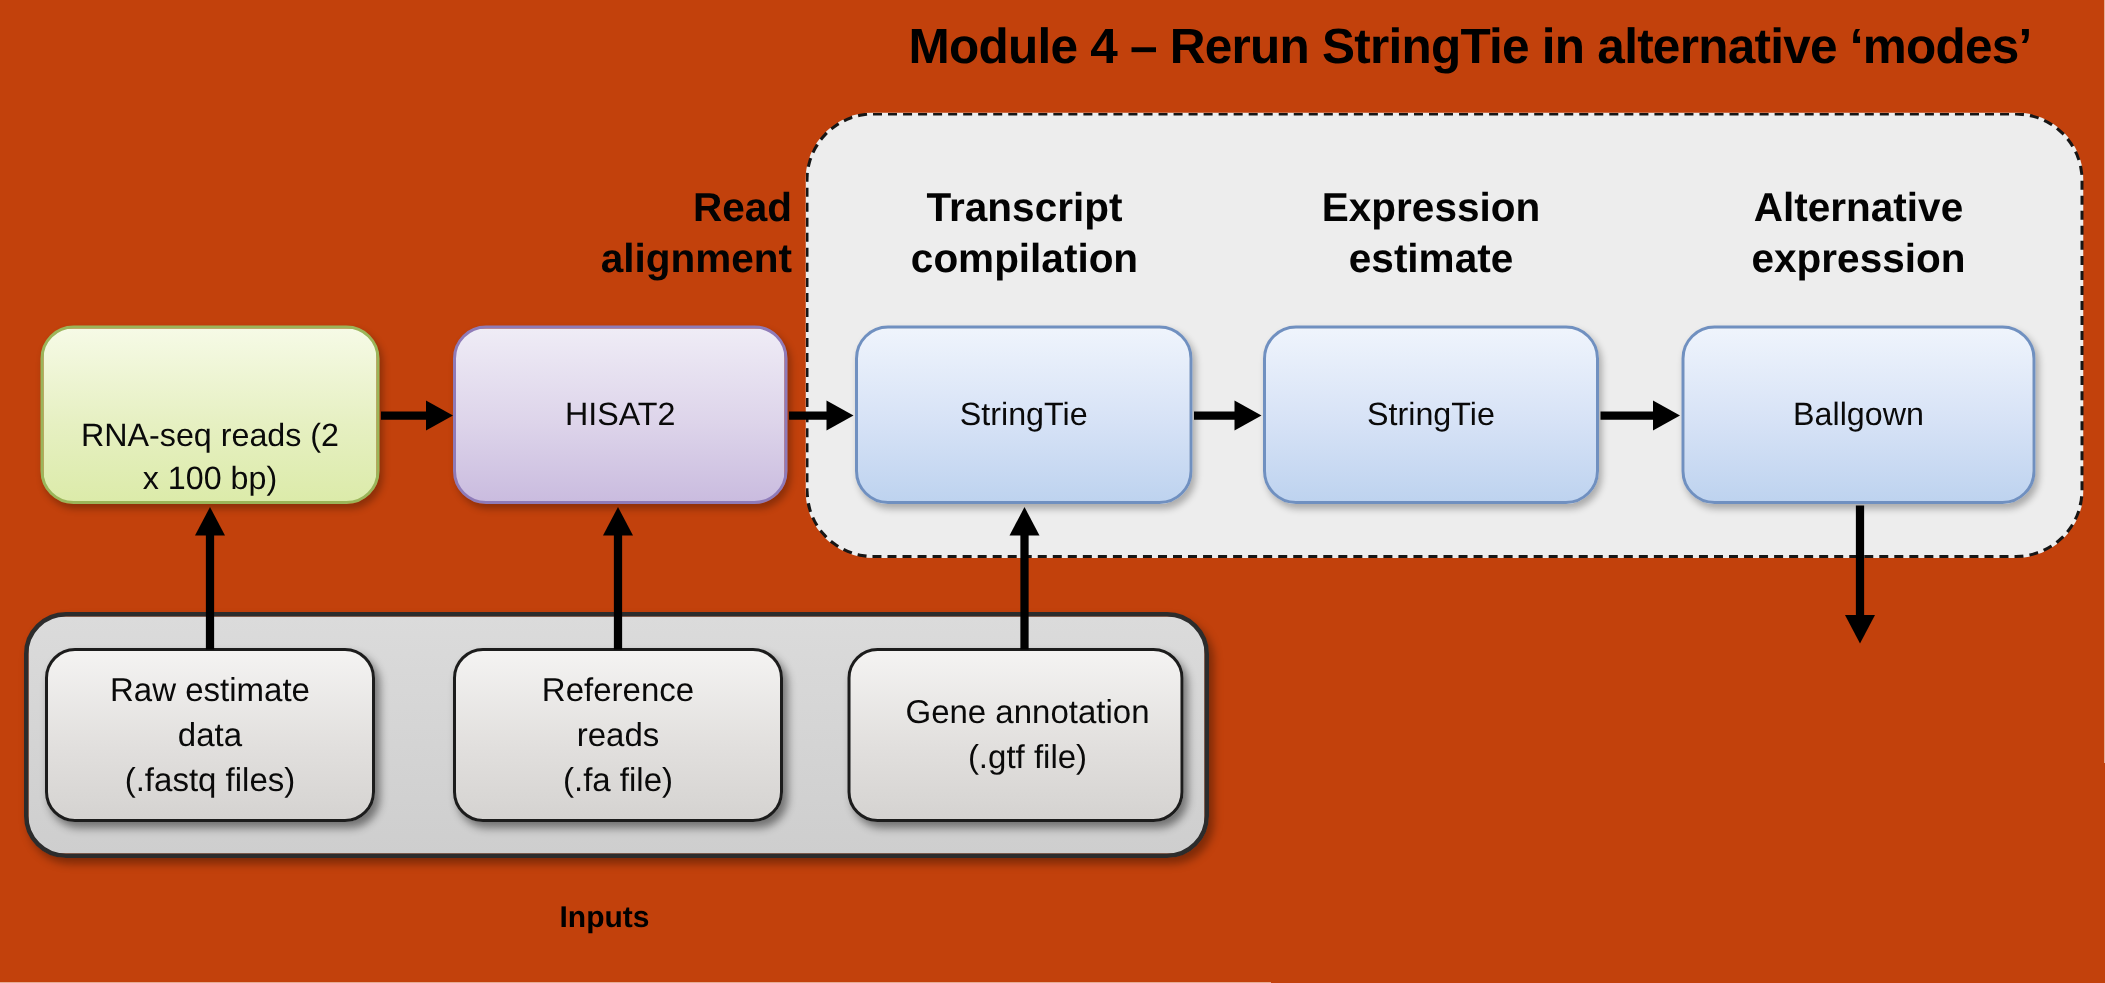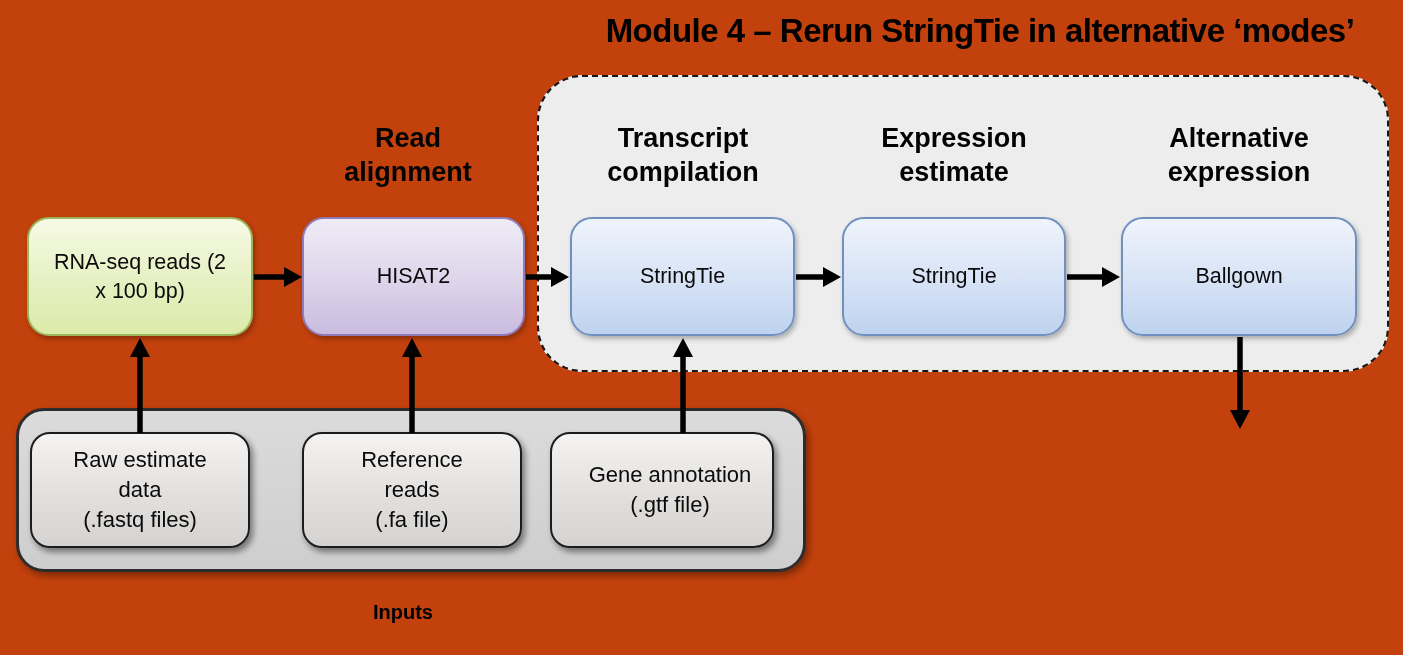--- a/index.html
+++ b/index.html
@@ -15,48 +15,48 @@
   .module-box {
     position:absolute; left:537px; top:75px; width:852px; height:297px;
     border:2.5px dashed #161616; border-radius:45px; background:#ededed;
     box-sizing:border-box;
   }
   .hdr {
     position:absolute; width:240px; text-align:center; font-weight:bold;
     font-size:27px; line-height:34px; white-space:pre-line; color:#030303;
   }
   .hdr-1 { left:16px;   top:142px; }
-  .hdr-2 { left:288px;  top:121px; }
+  .hdr-2 { left:288px;  top:121px;text-align:right; }
   .hdr-3 { left:563px;  top:121px; }
   .hdr-4 { left:834px;  top:121px; }
   .hdr-5 { left:1119px; top:121px; }
   .node {
     position:absolute; display:flex; align-items:center; justify-content:center;
     text-align:center; font-size:21.5px; line-height:29px; color:#0a0a0a;
     border-radius:22px; box-sizing:border-box; white-space:pre-line;
     box-shadow:2px 3px 5px rgba(0,0,0,0.28);
   }
   .node.green  { border:2px solid #9bb55a; background:linear-gradient(180deg,#f6fae6 0%,#e6f0c2 55%,#dcebaa 100%); }
   .node.purple { border:2px solid #8f7bb8; background:linear-gradient(180deg,#efecf6 0%,#ddd4ea 55%,#cabcdf 100%); }
   .node.blue   { border:2px solid #7090c0; background:linear-gradient(180deg,#eff4fc 0%,#d6e2f6 55%,#bed3ef 100%); }
   .node.pink   { border:2px solid #b96a60; background:linear-gradient(180deg,#f9e8e5 0%,#f4d6d1 55%,#efc3bd 100%); }
   .node.gray   {
     border:2.5px solid #1c1c1c; border-radius:20px;
     background:linear-gradient(180deg,#f4f3f2 0%,#e2e0de 55%,#d5d3d1 100%);
     box-shadow:3px 4px 6px rgba(0,0,0,0.45);
     font-size:22px; line-height:30px;
   }
-  .n-rna    { left:27px;   top:217px; width:226px; height:119px; }
+  .n-rna    { left:27px;   top:217px; width:226px; height:119px;align-items:flex-end; }
   .n-hisat  { left:302px;  top:217px; width:223px; height:119px; }
   .n-st1    { left:570px;  top:217px; width:225px; height:119px; }
   .n-st2    { left:842px;  top:217px; width:224px; height:119px; }
   .n-bg     { left:1121px; top:217px; width:236px; height:119px; }
   .n-raw    { left:30px;   top:432px; width:220px; height:116px; }
   .n-ref    { left:302px;  top:432px; width:220px; height:116px; }
-  .n-gtf    { left:550px;  top:432px; width:224px; height:116px;padding-left:16px; }
+  .n-gtf    { left:565px;  top:432px; width:224px; height:116px;padding-left:16px; }
   .n-bgr    { left:1128px; top:431px; width:225px; height:115px; }
   .inputs-box {
     position:absolute; left:16px; top:408px; width:790px; height:164px;
     border:3px solid #2c2c2c; border-radius:28px;
     background:linear-gradient(180deg,#dbdbdb,#cecece);
     box-shadow:3px 4px 6px rgba(0,0,0,0.35); box-sizing:border-box;
   }
   .inputs-label {
     position:absolute; left:300px; top:601px; width:206px; text-align:center;
     font-size:20px; font-weight:bold; color:#000;

